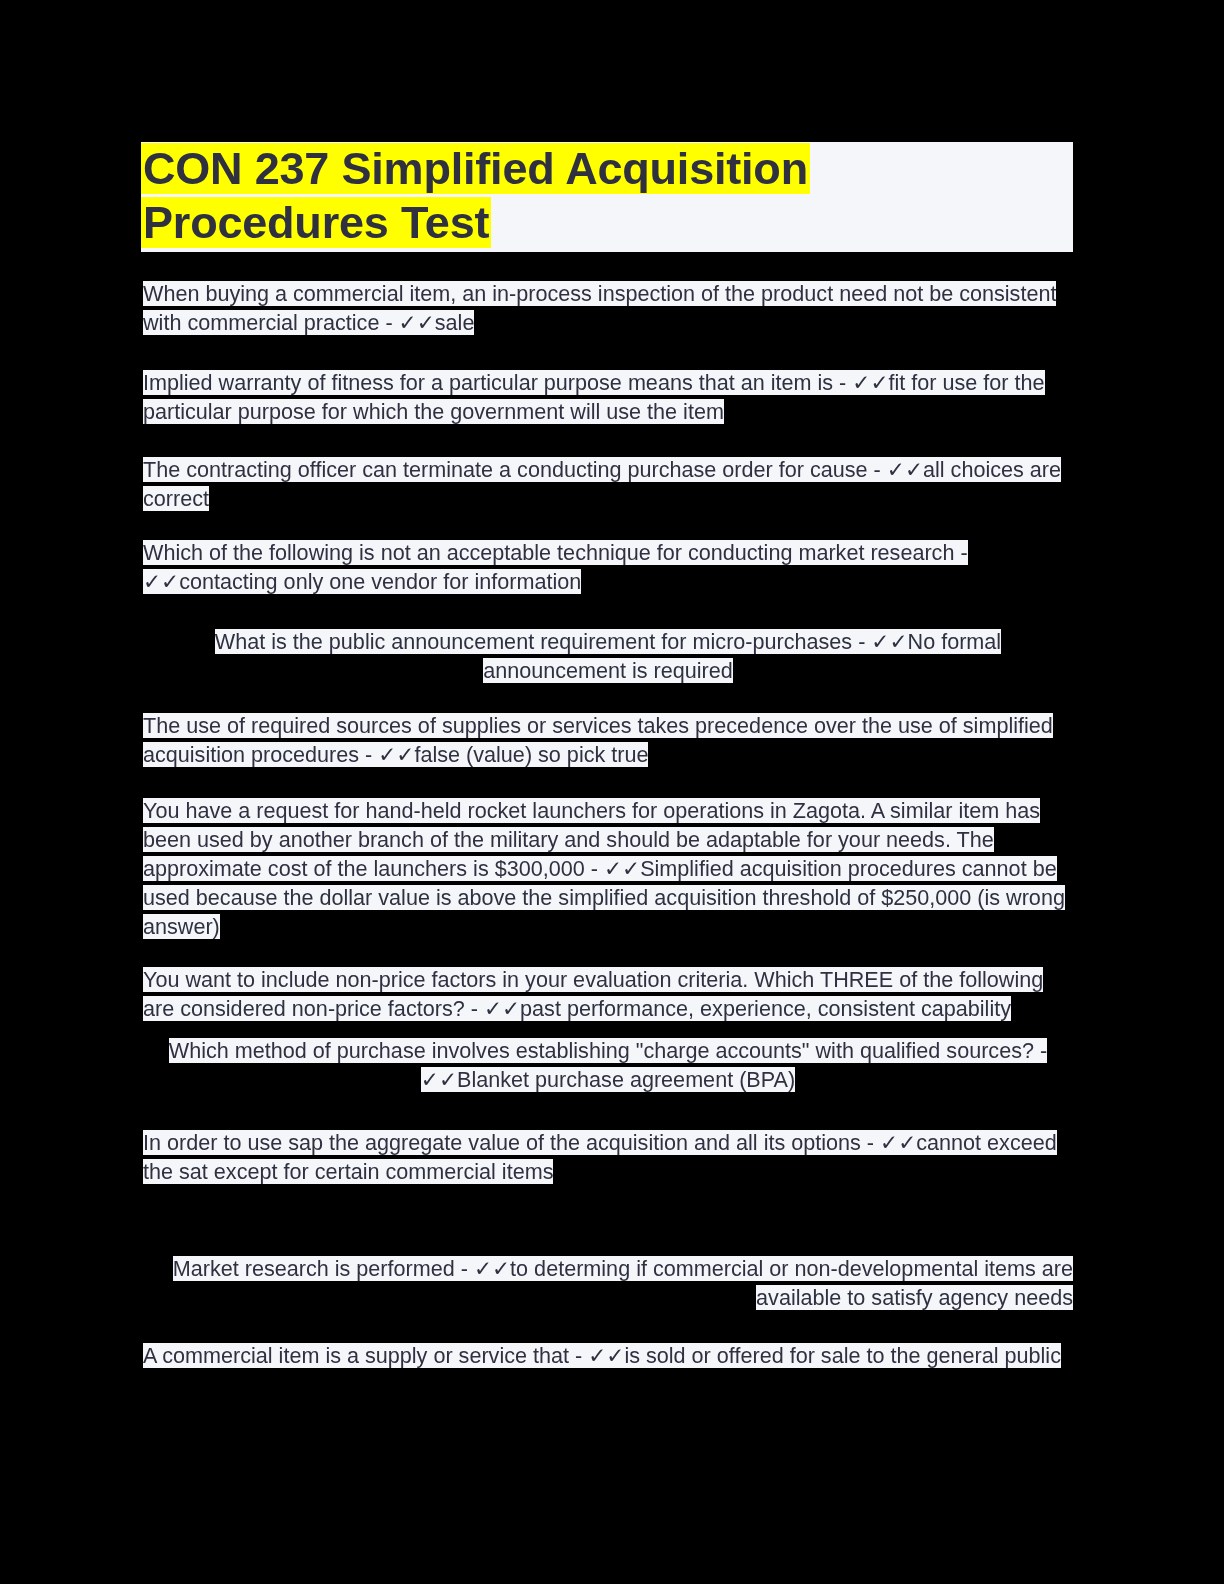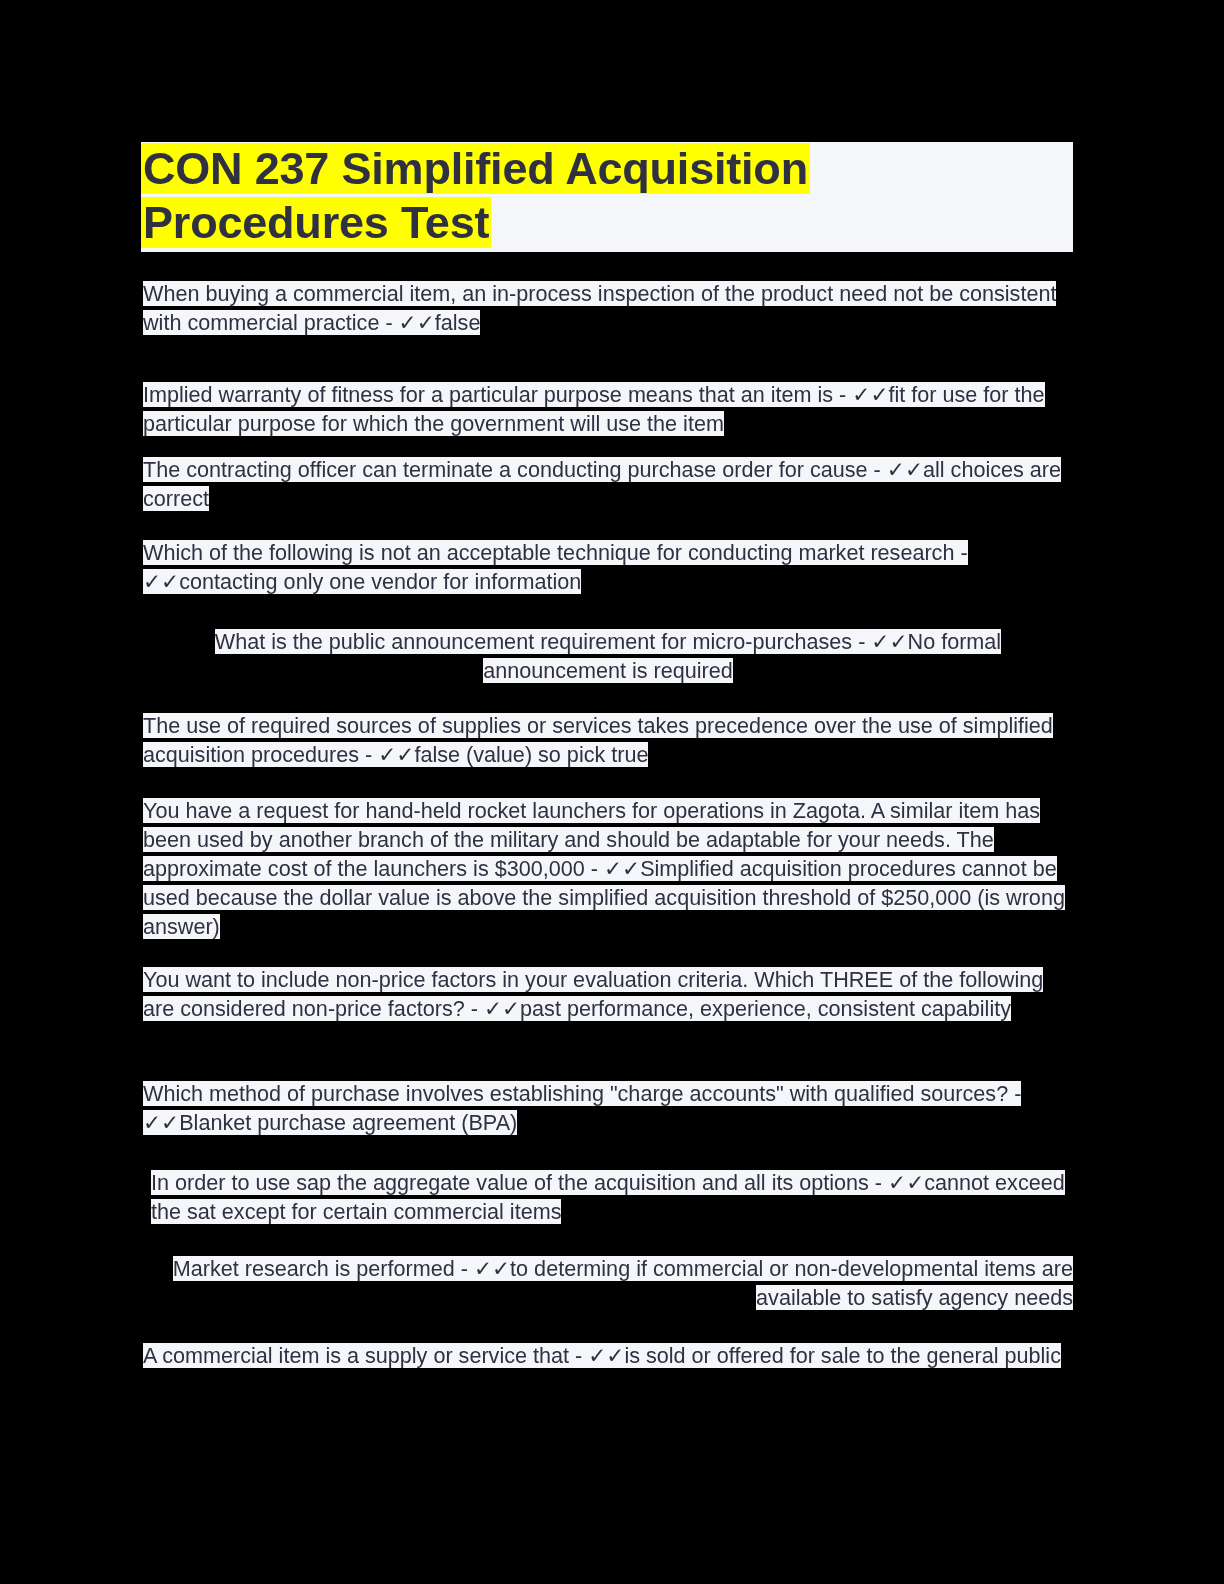--- a/index.html
+++ b/index.html
@@ -65,37 +65,37 @@
   </style>
 </head>
 <body>
 
 <div class="page">
 
   <div class="title-box">
     <h1 class="title"><span class="hl"><span>CON 237 Simplified Acquisition</span><br><span>Procedures Test</span></span></h1>
   </div>
 
-  <p class="qa" style="top:279px;"><span class="hl"><span>When buying a commercial item, an in-process inspection of the product need not be consistent with commercial practice - </span><span class="check">✓✓</span><span>false</span></span></p>
+  <p class="qa" style="top:279px;"><span class="hl"><span>When buying a commercial item, an in-process inspection of the product need not be consistent with commercial practice - </span><span class="check">✓✓</span><span>sale</span></span></p>
 
-  <p class="qa" style="top:380px;"><span class="hl"><span>Implied warranty of fitness for a particular purpose means that an item is - </span><span class="check">✓✓</span><span>fit for use for the particular purpose for which the government will use the item</span></span></p>
+  <p class="qa" style="top:368px;"><span class="hl"><span>Implied warranty of fitness for a particular purpose means that an item is - </span><span class="check">✓✓</span><span>fit for use for the particular purpose for which the government will use the item</span></span></p>
 
   <p class="qa" style="top:455px;"><span class="hl"><span>The contracting officer can terminate a conducting purchase order for cause - </span><span class="check">✓✓</span><span>all choices are correct</span></span></p>
 
   <p class="qa" style="top:538px;"><span class="hl"><span>Which of the following is not an acceptable technique for conducting market research - </span><span class="check">✓✓</span><span>contacting only one vendor for information</span></span></p>
 
   <p class="qa" style="top:627px;text-align:center;"><span class="hl"><span>What is the public announcement requirement for micro-purchases - </span><span class="check">✓✓</span><span>No formal announcement is required</span></span></p>
 
   <p class="qa" style="top:711px;"><span class="hl"><span>The use of required sources of supplies or services takes precedence over the use of simplified acquisition procedures - </span><span class="check">✓✓</span><span>false (value) so pick true</span></span></p>
 
   <p class="qa" style="top:796px;"><span class="hl"><span>You have a request for hand-held rocket launchers for operations in Zagota. A similar item has been used by another branch of the military and should be adaptable for your needs. The approximate cost of the launchers is $300,000 - </span><span class="check">✓✓</span><span>Simplified acquisition procedures cannot be used because the dollar value is above the simplified acquisition threshold of $250,000 (is wrong answer)</span></span></p>
 
   <p class="qa" style="top:965px;"><span class="hl"><span>You want to include non-price factors in your evaluation criteria. Which THREE of the following are considered non-price factors? - </span><span class="check">✓✓</span><span>past performance, experience, consistent capability</span></span></p>
 
-  <p class="qa" style="top:1079px;"><span class="hl"><span>Which method of purchase involves establishing "charge accounts" with qualified sources? - </span><span class="check">✓✓</span><span>Blanket purchase agreement (BPA)</span></span></p>
+  <p class="qa" style="top:1036px;text-align:center;"><span class="hl"><span>Which method of purchase involves establishing "charge accounts" with qualified sources? - </span><span class="check">✓✓</span><span>Blanket purchase agreement (BPA)</span></span></p>
 
-  <p class="qa" style="top:1168px;margin-left:8px;"><span class="hl"><span>In order to use sap the aggregate value of the acquisition and all its options - </span><span class="check">✓✓</span><span>cannot exceed the sat except for certain commercial items</span></span></p>
+  <p class="qa" style="top:1128px;"><span class="hl"><span>In order to use sap the aggregate value of the acquisition and all its options - </span><span class="check">✓✓</span><span>cannot exceed the sat except for certain commercial items</span></span></p>
 
   <p class="qa" style="top:1254px;text-align:right;"><span class="hl"><span>Market research is performed - </span><span class="check">✓✓</span><span>to determing if commercial or non-developmental items are available to satisfy agency needs</span></span></p>
 
   <p class="qa" style="top:1341px;"><span class="hl"><span>A commercial item is a supply or service that - </span><span class="check">✓✓</span><span>is sold or offered for sale to the general public</span></span></p>
 
 </div>
 
 </body></html>

